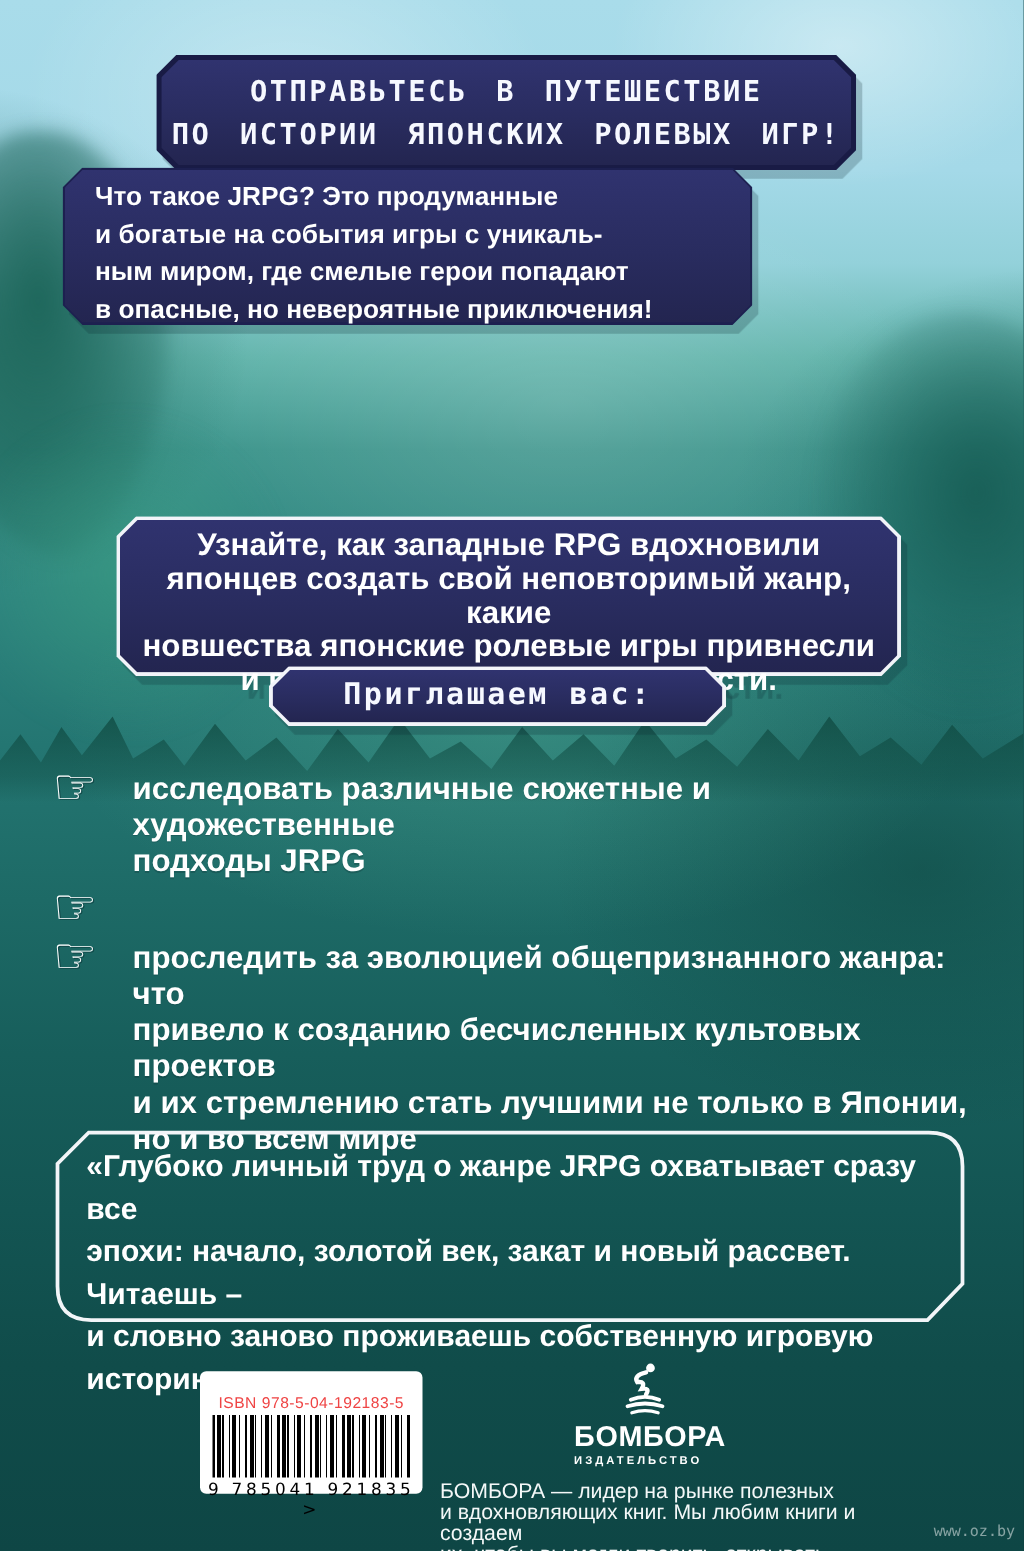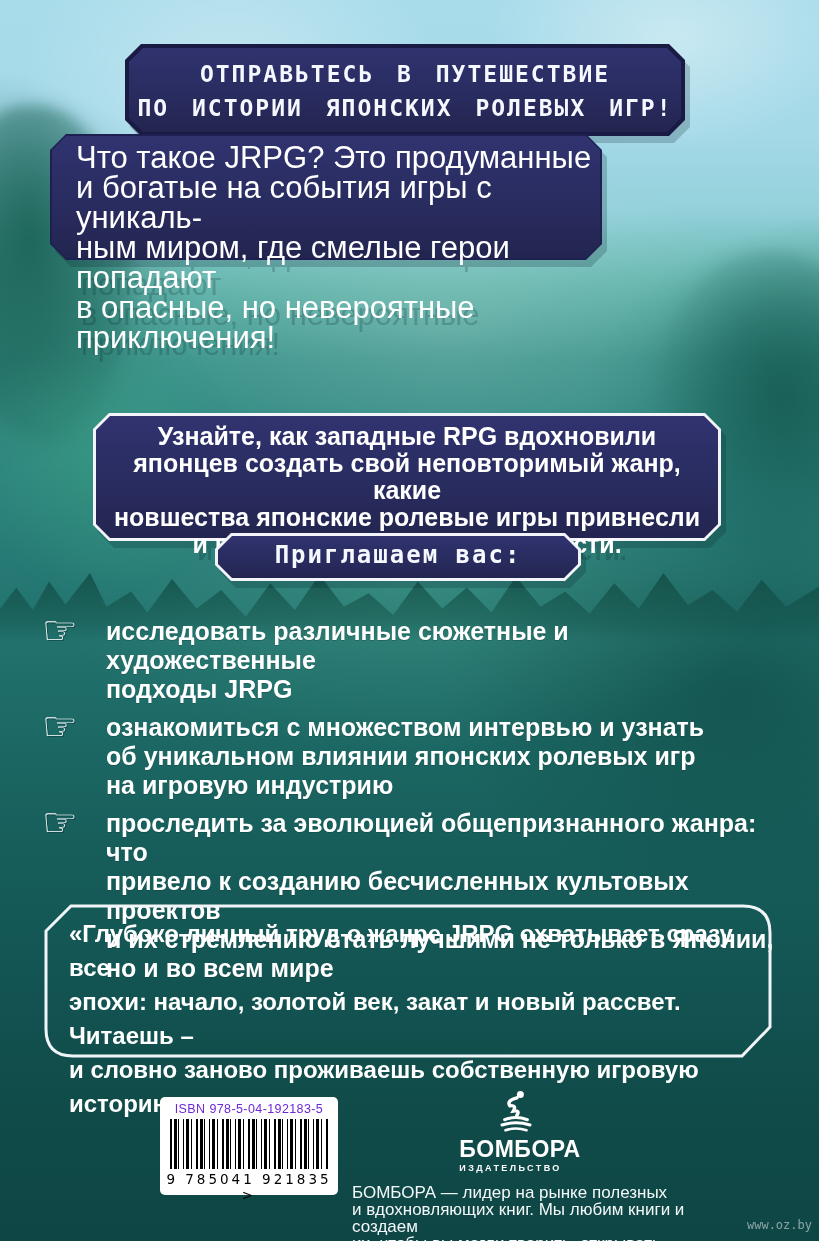--- a/index.html
+++ b/index.html
@@ -48,21 +48,21 @@
 
   .px-font{font-family:"DejaVu Sans Mono", monospace; font-weight:700;}
 
   
   .header-box{left:125px; top:44px; width:560px; height:92px;}
   .header-box .txt{padding-top:13px; text-align:center; font-size:23px; line-height:34px;
     letter-spacing:2px; word-spacing:7px; color:#f6f8ff;}
 
   
   .intro-box{left:50px; top:134px; width:552px; height:126px;}
-  .intro-box .txt{padding:9px 10px 0 26px; font-size:31px; line-height:30px; font-weight:400;}
+  .intro-box .txt{padding:9px 10px 0 26px; font-size:21px; line-height:30px; font-weight:700;}
 
   
   .journey-box{left:152px; top:258px; width:612px; height:163px;}
   .journey-box .txt{padding:8px 8px 0 26px; font-size:25px; line-height:30px; font-weight:700;}
 
   
   .learn-box{left:93px; top:413px; width:628px; height:128px;text-decoration:underline;}
   .learn-box .txt{padding:10px 14px 0 14px; text-align:center; font-size:25px; line-height:27px; font-weight:700;}
 
   
@@ -81,21 +81,21 @@
   .quote{position:absolute; left:43px; top:903px; width:730px; height:156px;}
   .quote svg{position:absolute; inset:0;}
   .quote .qtxt{position:absolute; left:26px; right:20px; top:14px; white-space:pre-line;
     font-size:24px; line-height:34px; font-weight:700;}
   .quote .qauthor{position:absolute; right:28px; top:100px; text-align:right;
     font-size:19px; line-height:25px; letter-spacing:1px; white-space:pre-line; color:#eef3f4;}
 
   
   .barcode-card{position:absolute; left:160px; top:1097px; width:178px; height:98px;
     background:#ffffff; border-radius:5px; color:#111; text-align:center; padding-top:5px; box-sizing:border-box;}
-  .isbn{font-size:12.5px; letter-spacing:0.4px; color:#6d28d9;}
+  .isbn{font-size:12.5px; letter-spacing:0.4px; color:#ef4444;margin-top:13px;}
   .bars{margin:3px auto 0; width:158px; height:50px;
     background:repeating-linear-gradient(90deg,
       #000 0 2px, #fff 2px 4px, #000 4px 7px, #fff 7px 8px, #000 8px 9px,
       #fff 9px 13px, #000 13px 14px, #fff 14px 16px, #000 16px 19px, #fff 19px 21px,
       #000 21px 22px, #fff 22px 26px);}
   .digits{font-size:13.5px; letter-spacing:3px; margin-top:2px; color:#000;
     font-family:"DejaVu Sans", sans-serif;}
 
   .publisher{position:absolute; left:352px; top:1090px; width:336px;}
   .pub-head{display:flex; align-items:center;flex-direction:column;}
@@ -150,23 +150,20 @@
   </div>
 
   <div class="bullets">
     <div class="bullet">
       <span class="hand-icon">☞</span>
       <span class="btxt">исследовать различные сюжетные и художественные
 подходы JRPG</span>
     </div>
     <div class="bullet">
       <span class="hand-icon">☞</span>
-      <span class="btxt">ознакомиться с множеством интервью и узнать
-об уникальном влиянии японских ролевых игр
-на игровую индустрию</span>
     </div>
     <div class="bullet">
       <span class="hand-icon">☞</span>
       <span class="btxt">проследить за эволюцией общепризнанного жанра: что
 привело к созданию бесчисленных культовых проектов
 и их стремлению стать лучшими не только в Японии,
 но и во всем мире</span>
     </div>
   </div>
 

